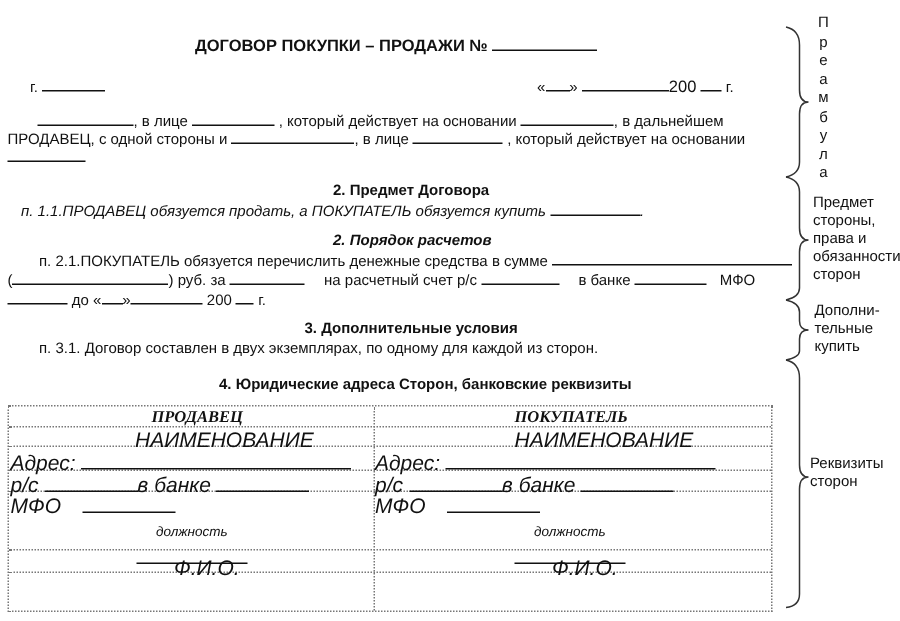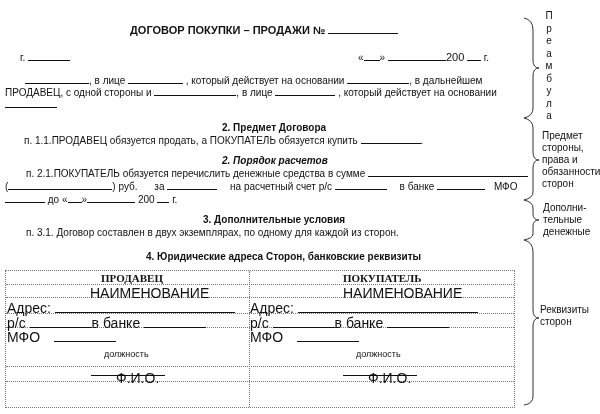--- a/index.html
+++ b/index.html
@@ -1,21 +1,21 @@
 <!DOCTYPE html>
 <html><head>
 <meta charset="utf-8">
 <style>
   html,body{margin:0;padding:0;background:#ffffff;}
   body{width:600px;height:414px;position:relative;overflow:hidden;font-family:"Liberation Sans",sans-serif;color:#111;font-size:10px;}
   .abs{position:absolute;white-space:nowrap;}
   .title{font-weight:bold;font-size:11px;text-align:right;}
   .bold{font-weight:bold;}
   .u{display:inline-block;border-bottom:1px solid #111;height:9px;vertical-align:baseline;}
-  .tbl{position:absolute;left:5px;top:270px;width:508px;height:136px;border:1px dotted #777;}
+  .tbl{position:absolute;left:5px;top:270px;width:508px;height:136px;border:1px dotted #777;font-style:italic;}
   .row{position:absolute;left:0;width:508px;border-bottom:1px dotted #777;}
   .vsep{position:absolute;left:243px;top:0;bottom:0;border-left:1px dotted #777;}
   .cell{position:absolute;white-space:nowrap;font-size:14px;}
   .serif{font-family:"Liberation Serif",serif;font-weight:bold;font-size:11px;}
   .side{position:absolute;font-size:10px;line-height:12px;color:#111;}
   .brace{position:absolute;}
 </style>
 </head>
 <body>
 
@@ -45,33 +45,33 @@
   <span>ПРОДАВЕЦ, с одной стороны и</span>
   <span class="u" style="width:82px;"></span><span>, в лице</span>
   <span class="u" style="width:60px;"></span>
   <span>, который действует на основании</span>
 </div>
 <div class="abs" style="left:5px;top:98px;">
   <span class="u" style="width:52px;"></span>
 </div>
 
 <div class="abs bold" style="left:222px;top:122px;">2.  Предмет Договора</div>
-<div class="abs" style="left:24px;top:134px;">
+<div class="abs" style="left:14px;top:134px;font-style:italic;">
   <span>п. 1.1.ПРОДАВЕЦ обязуется продать, а ПОКУПАТЕЛЬ обязуется купить</span>
   <span class="u" style="width:60px;"></span><span>.</span>
 </div>
 
 <div class="abs bold" style="left:222px;top:155px;font-style:italic;">2. Порядок расчетов</div>
 <div class="abs" style="left:26px;top:167px;">
   <span>п. 2.1.ПОКУПАТЕЛЬ обязуется перечислить денежные средства в сумме</span>
   <span class="u" style="width:160px;"></span>
 </div>
 <div class="abs" style="left:5px;top:180px;width:505px;">
   <span>(</span><span class="u" style="width:104px;"></span><span>) руб.</span>
-  <span style="margin-left:14px;">за</span>
+  <span style="">за</span>
   <span class="u" style="width:50px;"></span>
   <span style="margin-left:10px;">на расчетный счет р/с</span>
   <span class="u" style="width:52px;"></span>
   <span style="margin-left:10px;">в банке</span>
   <span class="u" style="width:48px;"></span>
   <span style="margin-left:6px;">МФО</span>
 </div>
 <div class="abs" style="left:5px;top:193px;">
   <span class="u" style="width:40px;"></span>
   <span>до «</span><span class="u" style="width:14px;"></span><span>»</span><span class="u" style="width:48px;"></span>
@@ -163,19 +163,19 @@
   <div>Предмет</div>
   <div>стороны,</div>
   <div>права и</div>
   <div>обязанности</div>
   <div>сторон</div>
 </div>
 
 <div class="side" style="left:543px;top:202px;">
   <div>Дополни-</div>
   <div>тельные</div>
-  <div>денежные</div>
+  <div>купить</div>
 </div>
 
 <div class="side" style="left:540px;top:304px;">
   <div>Реквизиты</div>
   <div>сторон</div>
 </div>
 
 </body></html>

